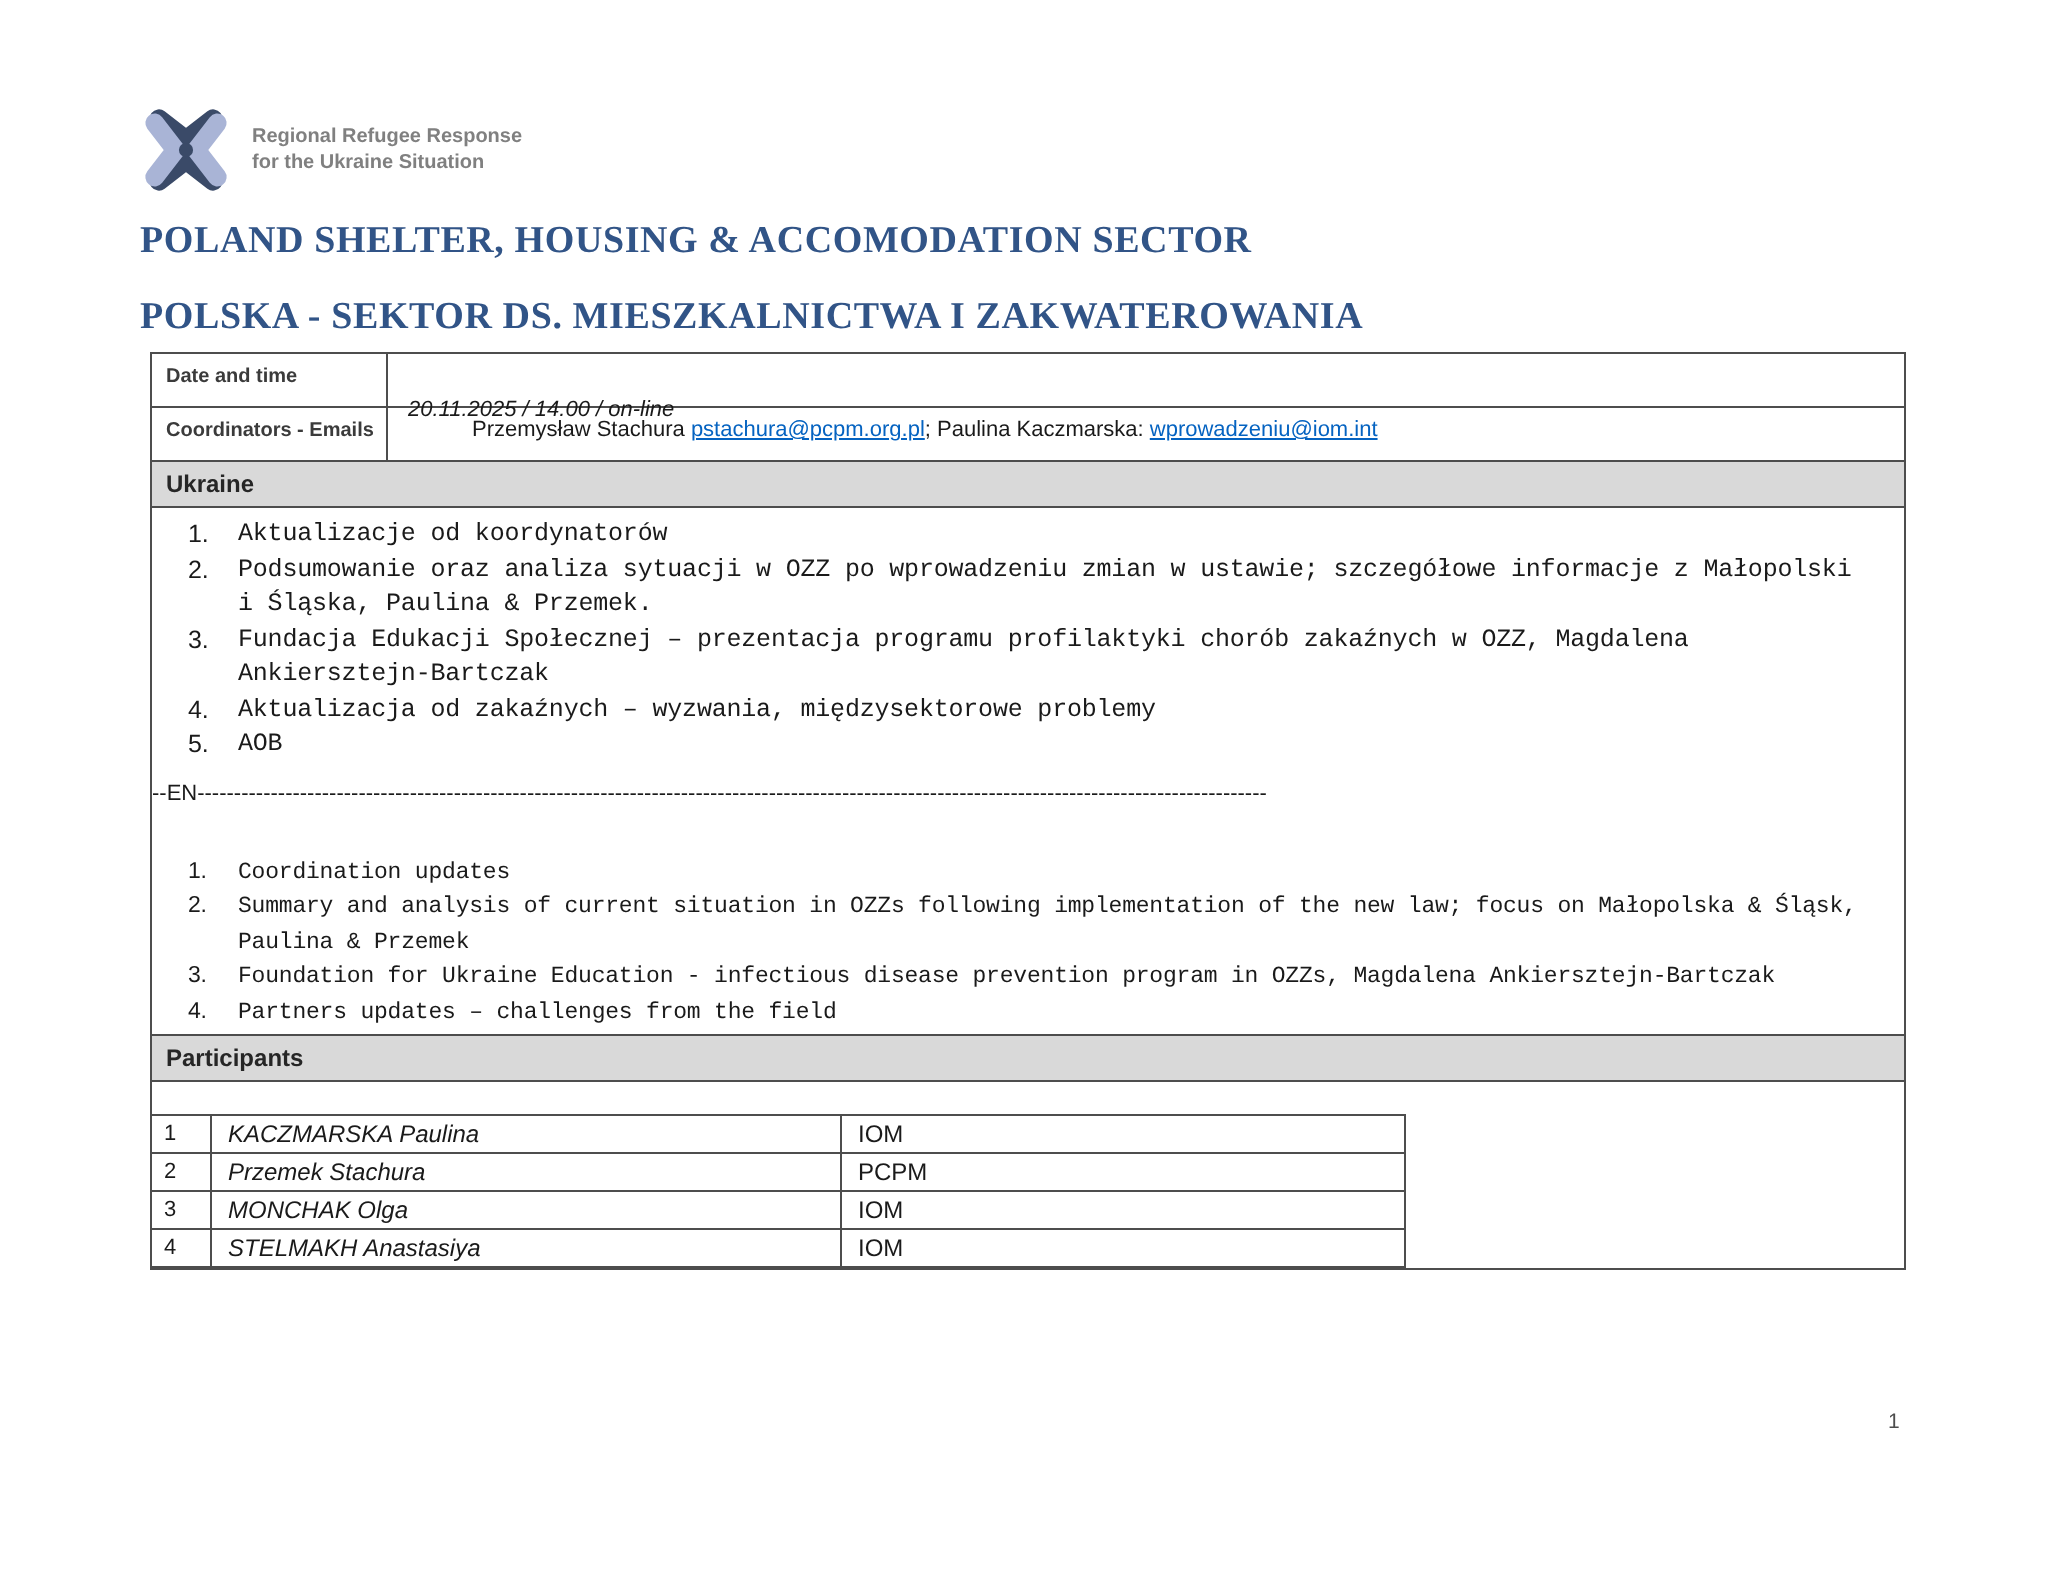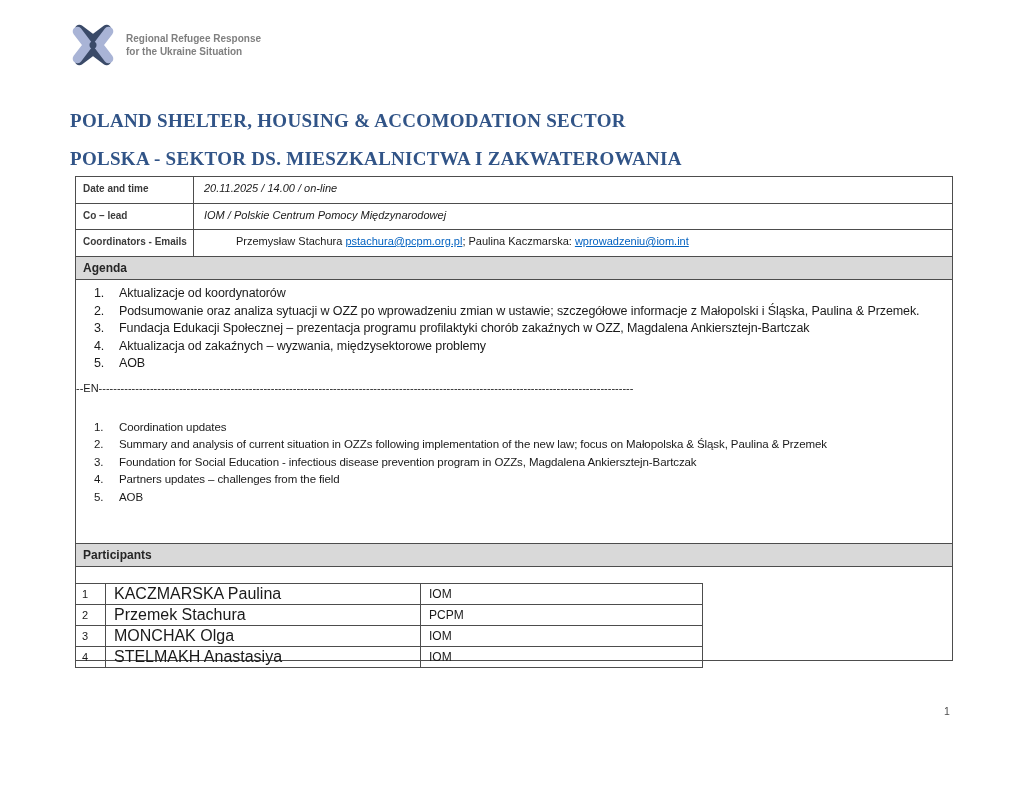--- a/index.html
+++ b/index.html
@@ -6,21 +6,21 @@
   .page {
     position:relative;
     width:1024px; height:791px;
     background:#ffffff;
     font-family:"Liberation Sans", sans-serif;
     color:#1a1a1a;
     overflow:hidden;
   }
 
   
-  .logo-row { position:absolute; left:68px; top:20px; display:flex; align-items:center; }
+  .logo-row { position:absolute; left:68px; top:50px; display:flex; align-items:center; }
   .logo-icon { width:50px; height:50px; }
   .logo-text { margin-left:8px; font-size:10px; line-height:13px; font-weight:bold; color:#808080; }
 
   
   .title { position:absolute; left:70px; font-family:"Liberation Serif", serif; font-weight:bold;
            color:#315487; font-size:19px; letter-spacing:0.3px; white-space:nowrap; }
   .title-en { top:110px; }
   .title-pl { top:148px; }
 
   
@@ -39,49 +39,49 @@
   .detail-row { display:flex; border-bottom:1px solid #4d4d4d;justify-content:flex-end; }
   .detail-label {
     width:118px; flex:none; box-sizing:border-box;
     border-right:1px solid #4d4d4d;
     padding:6px 4px 4px 7px;
     font-weight:bold; font-size:10px; color:#3b3b3b;
   }
   .detail-value { flex:1; padding:5px 8px 4px 10px; font-size:11px; color:#1a1a1a; }
   .detail-row.r1 { height:27px; } .detail-row.r2 { height:26px; } .detail-row.r3 { height:27px;gap:32px; }
   .detail-row { box-sizing:border-box; }
-  .italic { font-style:italic; }
+  .italic { font-style:italic;margin-top:17px; }
   .email-link { color:#0563c1; text-decoration:underline; cursor:pointer; }
 
   
   .agenda-cell {
     height:264px; box-sizing:border-box;
     border-bottom:1px solid #4d4d4d;
     padding:5px 18px 0 0;
     overflow:hidden;
   }
   .li { display:flex; line-height:17.5px; letter-spacing:-0.1px; }
   .li-num { width:25px; margin-left:18px; flex:none; }
-  .li-text { flex:1; }
+  .li-text { flex:1;font-family:Liberation Mono, monospace; }
   .list-pl { font-size:12.5px; }
   .list-en { font-size:11.5px; margin-top:24px; }
   .en-divider {
     margin-top:8px; font-size:11px; line-height:14px;
     white-space:nowrap; overflow:hidden; width:578px; color:#1a1a1a;
   }
 
   
   .participants-cell { height:93px; box-sizing:border-box; padding:16px 0 0 0; }
   table.ptable { border-collapse:collapse; table-layout:fixed; width:627px; margin-left:-1px; }
   table.ptable td {
     border:1px solid #4d4d4d; height:19px; box-sizing:border-box;
     padding:1px 6px; font-size:11px; overflow:hidden; white-space:nowrap;
   }
   table.ptable td.pcol0 { width:30px; }
-  table.ptable td.pcol1 { width:315px; font-size:16px; padding-left:8px; }
+  table.ptable td.pcol1 { width:315px; font-size:12px; padding-left:8px;font-style:italic; }
   table.ptable td.pcol2 { width:282px; font-size:12px; padding-left:8px; }
 
   
   .page-number { position:absolute; left:944px; top:705px; font-size:10.5px; color:#4d4d4d; }
 </style>
 </head>
 <body>
 
 <div class="page">
 
@@ -105,31 +105,27 @@
   <div class="title title-en">POLAND SHELTER, HOUSING &amp; ACCOMODATION SECTOR</div>
 
   <div class="doc-table">
 
 
     <div class="detail-row r1">
       <div class="detail-label">Date and time</div>
       <div class="detail-value italic">20.11.2025 / 14.00 / on-line</div>
     </div>
 
-    <div class="detail-row r2">
-      <div class="detail-label">Co – lead</div>
-      <div class="detail-value italic">IOM / Polskie Centrum Pomocy Międzynarodowej</div>
-    </div>
 
     <div class="detail-row r3">
       <div class="detail-label">Coordinators - Emails</div>
       <div class="detail-value">Przemysław Stachura <a class="email-link">pstachura@pcpm.org.pl</a>; Paulina Kaczmarska: <a class="email-link">wprowadzeniu@iom.int</a></div>
     </div>
 
-    <div class="hdr-row">Agenda</div>
+    <div class="hdr-row">Ukraine</div>
 
     <div class="agenda-cell">
       <div class="list-pl">
           <div class="li">
             <span class="li-num">1.</span>
             <span class="li-text">Aktualizacje od koordynatorów</span>
           </div>
           <div class="li">
             <span class="li-num">2.</span>
             <span class="li-text">Podsumowanie oraz analiza sytuacji w OZZ po wprowadzeniu zmian w ustawie; szczegółowe informacje z Małopolski i Śląska, Paulina &amp; Przemek.</span>
@@ -152,21 +148,21 @@
           <div class="li">
             <span class="li-num">1.</span>
             <span class="li-text">Coordination updates</span>
           </div>
           <div class="li">
             <span class="li-num">2.</span>
             <span class="li-text">Summary and analysis of current situation in OZZs following implementation of the new law; focus on Małopolska &amp; Śląsk, Paulina &amp; Przemek</span>
           </div>
           <div class="li">
             <span class="li-num">3.</span>
-            <span class="li-text">Foundation for Social Education - infectious disease prevention program in OZZs, Magdalena Ankiersztejn-Bartczak</span>
+            <span class="li-text">Foundation for Ukraine Education - infectious disease prevention program in OZZs, Magdalena Ankiersztejn-Bartczak</span>
           </div>
           <div class="li">
             <span class="li-num">4.</span>
             <span class="li-text">Partners updates – challenges from the field</span>
           </div>
           <div class="li">
             <span class="li-num">5.</span>
             <span class="li-text">AOB</span>
           </div>
         </div>

